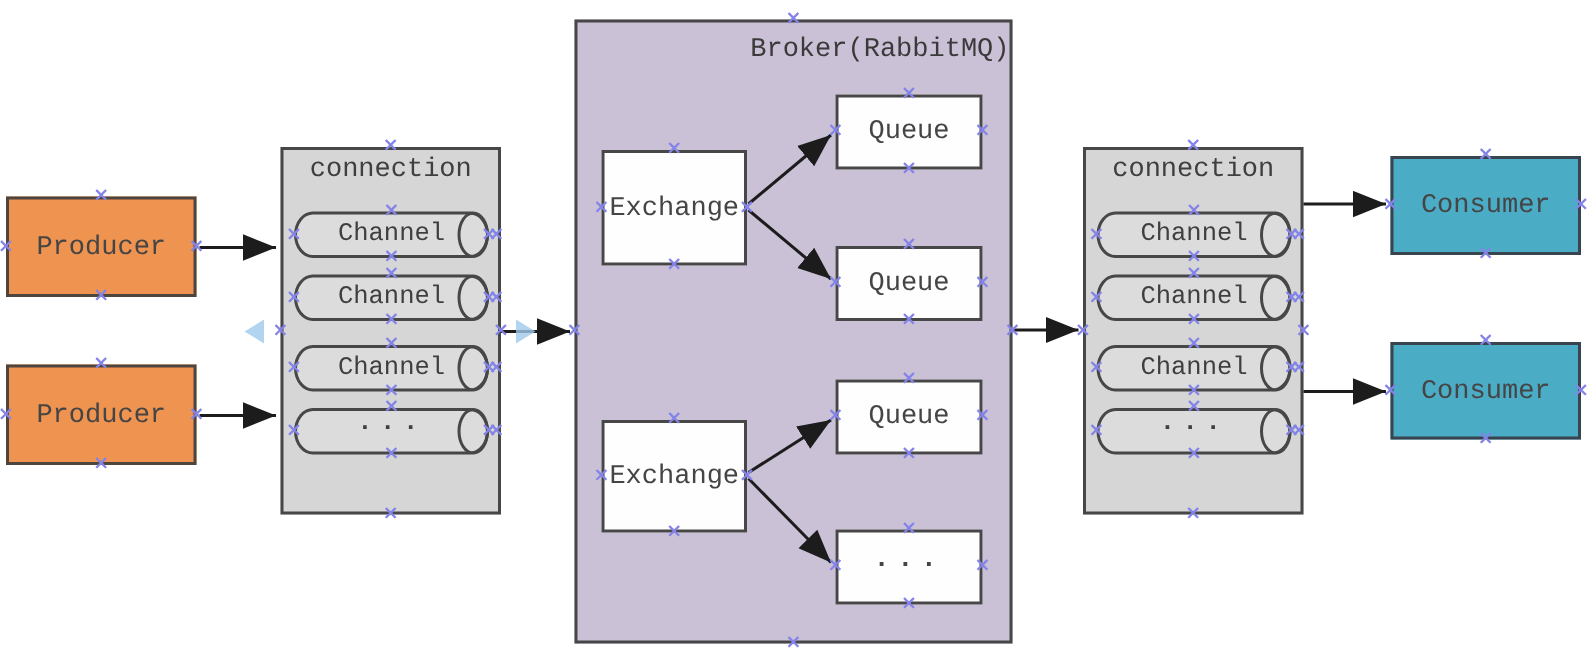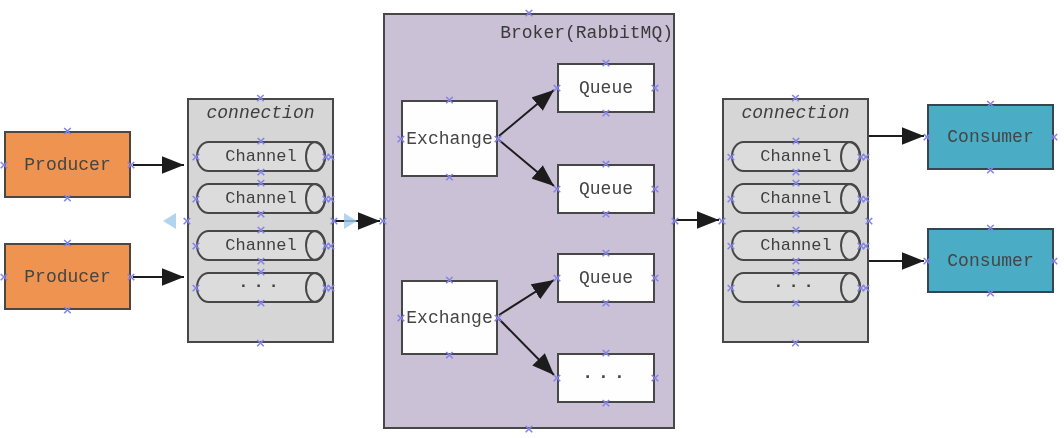--- a/index.html
+++ b/index.html
@@ -13,21 +13,21 @@
     display:flex; align-items:center; justify-content:center;
     font-size:18px; line-height:1;
   }
   .producer { background:var(--producer_fill); border:2px solid var(--producer_border); z-index:2; }
   #producer1 { left:4px;  top:131px; width:127px; height:67px; }
   #producer2 { left:4px;  top:243px; width:127px; height:67px; }
 
   .conn { background:var(--connection_fill); border:2px solid var(--border); z-index:1; }
   #connLeft  { left:187px; top:98px; width:147px; height:245px; }
   #connRight { left:722px; top:98px; width:147px; height:245px; }
-  .conn-title { position:absolute; top:4px; left:0; width:100%; text-align:center; font-size:18px; color:#3f3f3f;font-style:italic; }
+  .conn-title { position:absolute; top:4px; left:0; width:100%; text-align:center; font-size:18px; color:#3f3f3f; }
 
   .channel {
     position:absolute; left:7px; width:130px; height:31px; box-sizing:border-box;
     background:var(--channel_fill); border:2px solid var(--border);
     border-radius:13px/16px;
     display:flex; align-items:center; justify-content:center; font-size:17px; color:#3f3f3f;text-align:center;
   }
   .channel::after {
     content:""; position:absolute; right:-2px; top:-2px; bottom:-2px; width:21px;
     box-sizing:border-box; border:2px solid var(--border); border-radius:50%;

